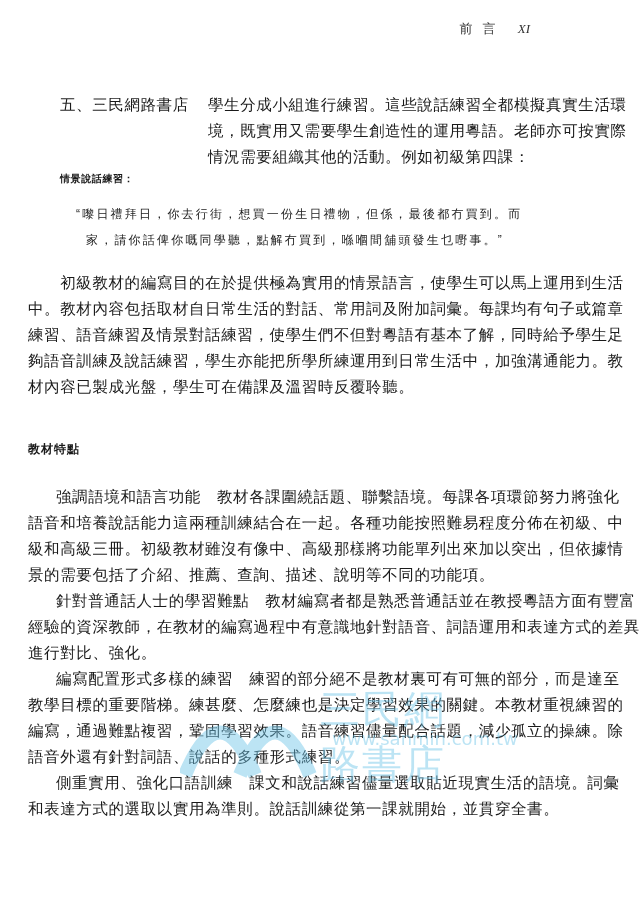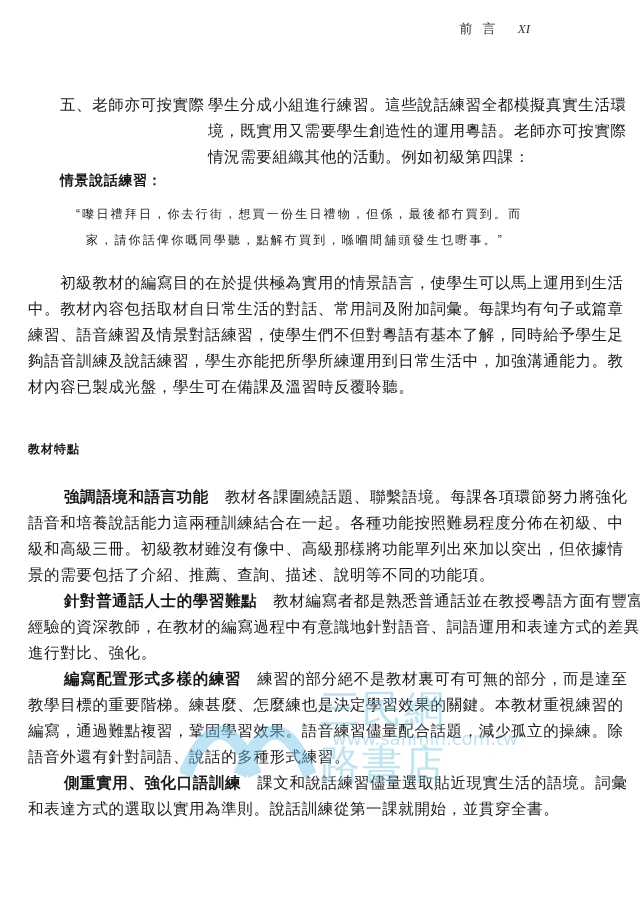--- a/index.html
+++ b/index.html
@@ -13,44 +13,44 @@
   .running-header {
     position: absolute; top: 20px; right: 30px;
     font-size: 13px; letter-spacing: 3px; color: #333;
   }
   .running-header .pgnum { font-style: italic; margin-left: 12px; letter-spacing: 0; font-family: "Liberation Serif", serif; }
   .line {
     position: absolute; left: 28px; width: 588px;
     font-size: 15.5px; line-height: 20px; white-space: nowrap;
     letter-spacing: 0.6px; text-align: justify;
   }
-  .b { font-weight: bold; margin-left: 8px; }
+  .b { font-weight: normal; }
   .item-label { position: absolute; left: 60px; font-size: 15.5px; letter-spacing: 0.6px; }
   .item-text { position: absolute; left: 208px; font-size: 15.5px; letter-spacing: 0.6px; white-space: nowrap; text-align: right; }
-  .sub-heading { position: absolute; left: 60px; top: 163px; font-size: 14px; font-weight: bold; letter-spacing: 0.6px; }
+  .sub-heading { position: absolute; left: 60px; top: 163px; font-size: 10px; font-weight: bold; letter-spacing: 0.6px; }
   .quote { position: absolute; font-size: 12px; letter-spacing: 2.2px; white-space: nowrap; font-family: Liberation Sans, sans-serif; color: #222;}
   .section-heading { position: absolute; left: 28px; top: 441px; font-size: 12px; font-weight: bold; letter-spacing: 1px; }
   .watermark {
     position: absolute; left: 180px; top: 680px; width: 300px; height: 100px;
     pointer-events: none; opacity: 0.45;
   }
   .wm-text { position: absolute; left: 140px; top: 2px; font-size: 40px; color: #6cc4e8; font-family: "DejaVu Sans", sans-serif; letter-spacing: 2px; }
   .wm-url { position: absolute; left: 152px; top: 48px; font-size: 18px; color: #6cc4e8; font-family: "DejaVu Sans", sans-serif; }
 </style>
 </head>
 <body>
 
 <div class="page">
 
   <div class="running-header">
     <span>前 言</span>
     <span class="pgnum">XI</span>
   </div>
 
-  <div class="item-label" style="top:95px">五、老師亦可按實際</div>
+  <div class="item-label" style="top:95px">五、三民網路書店</div>
   <div class="item-text" style="top:95px">學生分成小組進行練習。這些說話練習全都模擬真實生活環</div>
   <div class="item-text" style="top:121px">境，既實用又需要學生創造性的運用粵語。老師亦可按實際</div>
   <div class="item-text" style="top:147px">情況需要組織其他的活動。例如初級第四課：</div>
 
   <div class="sub-heading" style="top:172px">情景說話練習：</div>
   <div class="quote" style="left:76px; top:206px">“嚟日禮拜日，你去行街，想買一份生日禮物，但係，最後都冇買到。而</div>
   <div class="quote" style="left:86px; top:232px">家，請你話俾你嘅同學聽，點解冇買到，喺嗰間舖頭發生乜嘢事。”</div>
 
   <div class="line" style="top:273px">　　初級教材的編寫目的在於提供極為實用的情景語言，使學生可以馬上運用到生活</div>
   <div class="line" style="top:299px">中。教材內容包括取材自日常生活的對話、常用詞及附加詞彙。每課均有句子或篇章</div>

